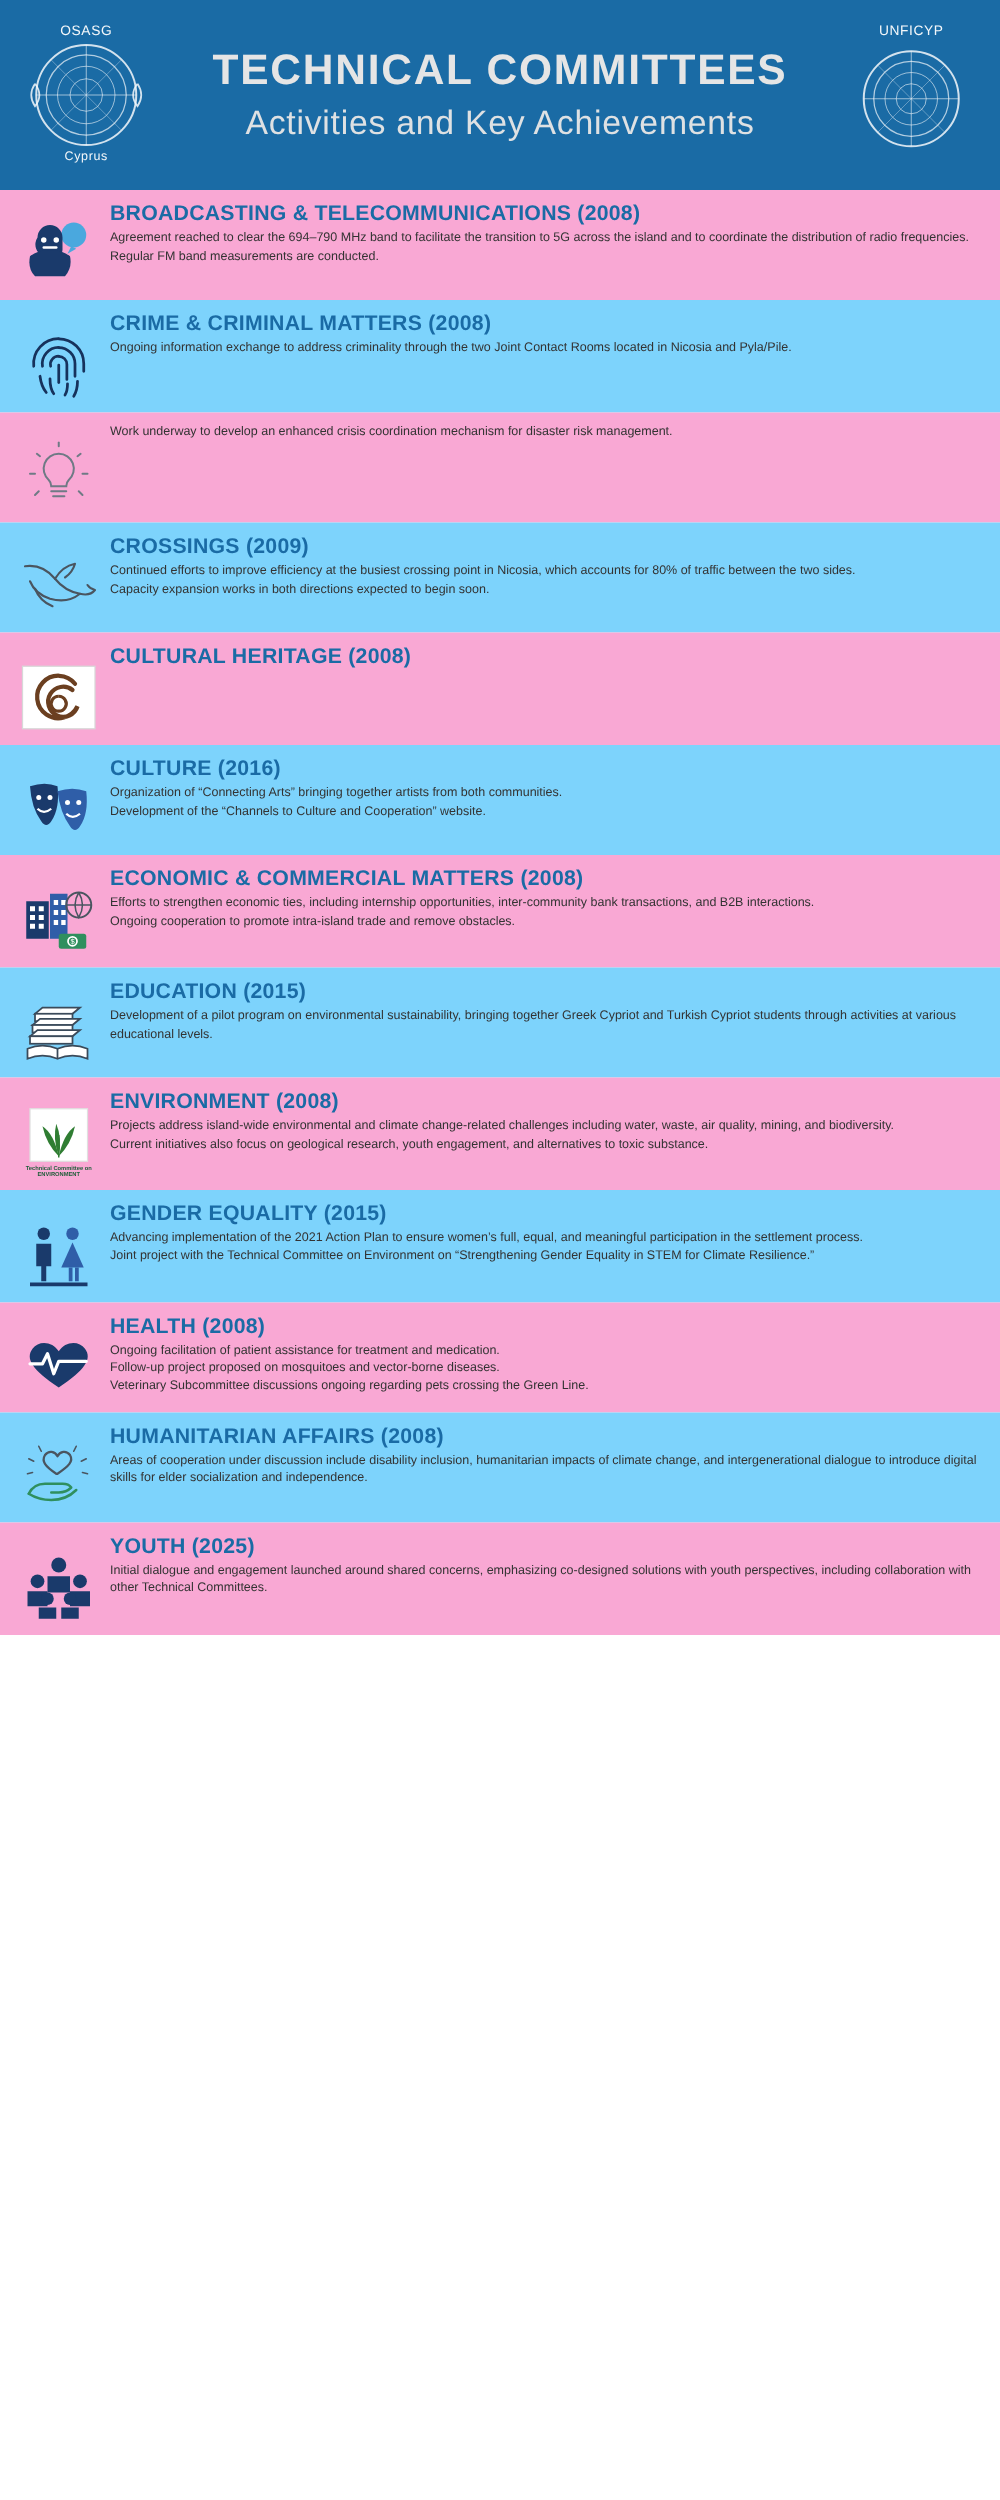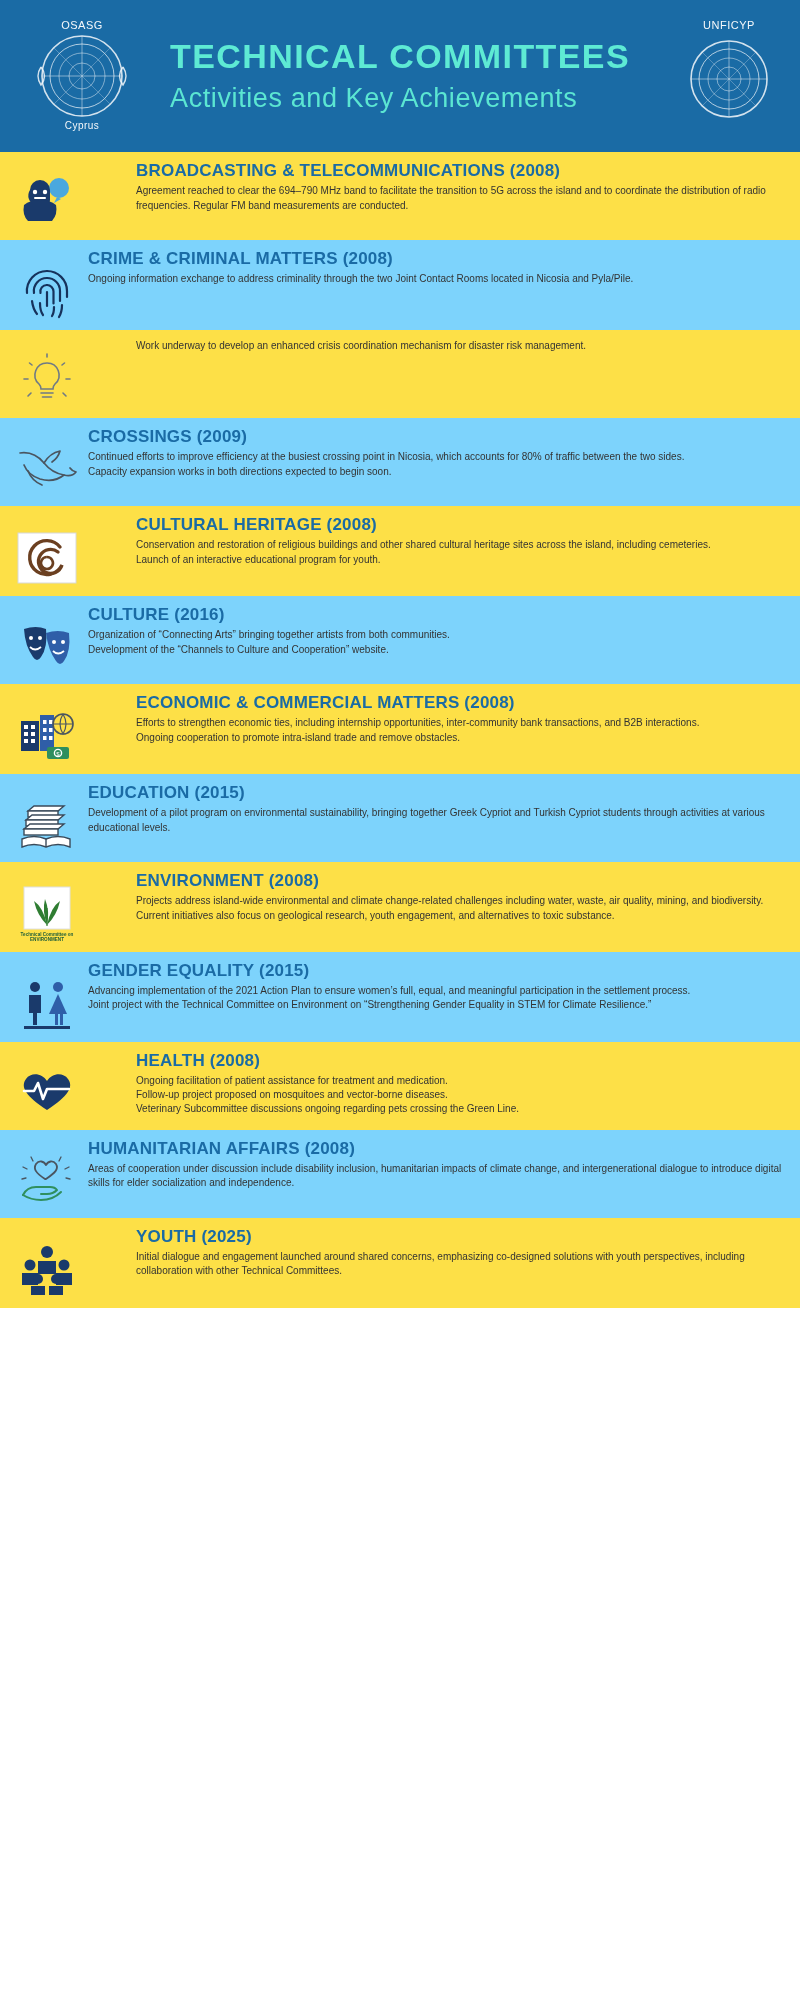--- a/index.html
+++ b/index.html
@@ -23,22 +23,22 @@
   .header {
     position: relative;
     background: #1a6ba5;
     height: 152px;
     display: flex;
     align-items: center;
     justify-content: center;
     overflow: hidden;
   }
   .header-inner {
-    text-align: left;
-    color: #5eead4;
+    text-align: center;
+    color: #e5e5e5;
     z-index: 2;
   }
   .header-title {
     font-size: 34px;
     font-weight: bold;
     letter-spacing: 1.4px;
     margin: 0 0 8px 0;
     line-height: 1.1;
   }
   .header-sub {
@@ -50,42 +50,42 @@
   }
   .emblem {
     position: absolute;
     top: 50%;
     transform: translateY(-50%);
     width: 118px;
     height: 118px;
     z-index: 1;
     opacity: 0.95;
   }
-  .emblem.left { left: 23px; }
+  .emblem.left { left: 10px; }
   .emblem.right { right: 12px; }
   .emblem-label {
     position: absolute;
     left: 0; right: 0;
     text-align: center;
     color: #ffffff;
     font-size: 10px;
     letter-spacing: 0.5px;
   }
   .emblem-label.top { top: 2px; font-size: 11px; }
   .emblem-label.bottom { bottom: 4px; }
 
   
   .row {
     display: flex;
     align-items: flex-start;
     padding: 9px 16px 9px 8px;
     box-sizing: border-box;
     min-height: 88px;
   }
-  .row.alt { background: #fde047; gap: 48px; }
+  .row.alt { background: #f9a8d4; }
   .row.plain { background: #7dd3fc; }
 
   .icon-cell {
     width: 78px;
     min-width: 78px;
     display: flex;
     align-items: center;
     justify-content: center;
     padding-top: 14px;
   }
@@ -253,22 +253,20 @@
       <svg class="icon-svg" width="66" height="58" viewBox="0 0 66 58" aria-hidden="true">
         <rect x="4" y="4" width="58" height="50" fill="#ffffff" stroke="#d8d8d8" stroke-width="1"></rect>
         <g fill="none" stroke="#6b3f20" stroke-width="3.4" stroke-linecap="round">
           <path d="M46 18 a17 17 0 1 0 2 18 a12 12 0 1 1 -4 -13"></path>
         </g>
         <path d="M33 28 a6 6 0 1 1 -0.1 0" fill="none" stroke="#6b3f20" stroke-width="2.6"></path>
       </svg>
     </div>
     <div class="text-cell">
       <h2 class="cmt-title">CULTURAL HERITAGE (2008)</h2>
-      <p class="cmt-body">Conservation and restoration of religious buildings and other shared cultural heritage sites across the island, including cemeteries.
-Launch of an interactive educational program for youth.</p>
     </div>
   </div>
 
   <div class="row plain">
     <div class="icon-cell">
       <svg class="icon-svg" width="62" height="56" viewBox="0 0 62 56" aria-hidden="true">
         <path d="M8 10 q12 -4 22 0 q2 18 -5 28 q-4 6 -8 0 q-8 -11 -9 -28z" fill="#1a3a6b"></path>
         <path d="M30 14 q12 -4 23 0 q2 18 -5 28 q-4 6 -8 0 q-8 -11 -10 -28z" fill="#2f5ea8"></path>
         <circle cx="15" cy="19" r="2" fill="#ffffff"></circle>
         <circle cx="24" cy="19" r="2" fill="#ffffff"></circle>

